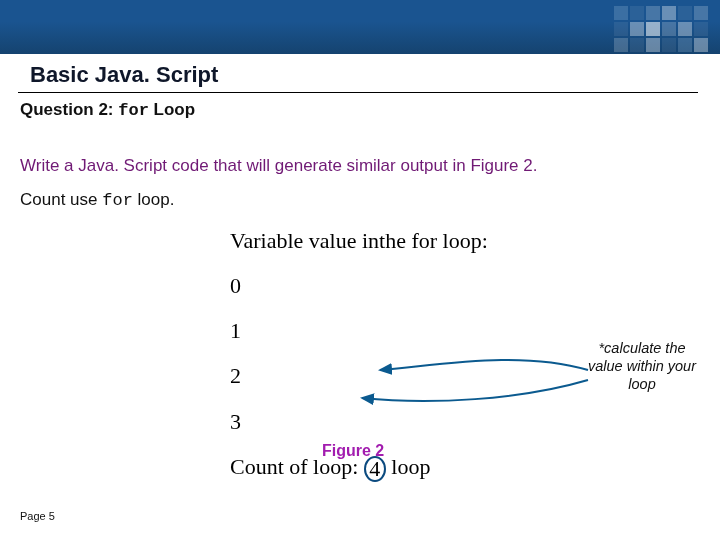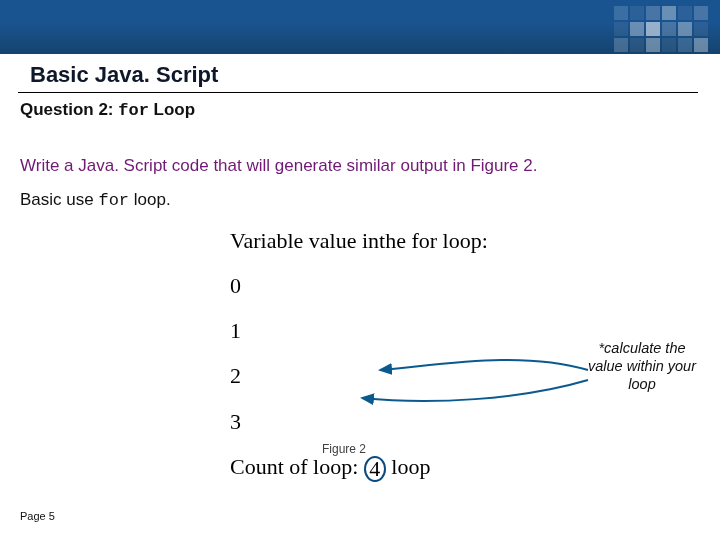--- a/index.html
+++ b/index.html
@@ -98,22 +98,23 @@
     width: 22px;
     height: 26px;
     line-height: 22px;
     text-align: center;
     vertical-align: -2px;
   }
   .figure-caption {
     position: absolute;
     top: 442px;
     left: 322px;
-    font-size: 12px;
-    color: #404040;
+    font-size: 16px;
+    color: #a21caf;
+    font-weight: bold;
   }
   .annotation {
     position: absolute;
     top: 339px;
     left: 582px;
     width: 120px;
     font-size: 14.5px;
     font-style: italic;
     color: #111;
     line-height: 1.25;
@@ -161,21 +162,21 @@
 <div class="section-title">Basic Java. Script</div>
 <div class="rule"></div>
 
 <div class="question-line">
   <span>Question 2: </span><span class="mono">for</span><span> Loop</span>
 </div>
 
 <div class="instr1">Write a Java. Script code that will generate similar output in Figure 2.</div>
 
 <div class="instr2">
-  <span>Basic use </span><span class="mono">for</span><span> loop.</span>
+  <span>Count use </span><span class="mono">for</span><span> loop.</span>
 </div>
 
 <div class="figure-box">
   <div class="row">Variable value inthe for loop:</div>
   <div class="row">0</div>
   <div class="row">1</div>
   <div class="row">2</div>
   <div class="row">3</div>
   <div class="row">
     <span>Count of loop: </span><span class="circled">4</span><span> loop</span>

